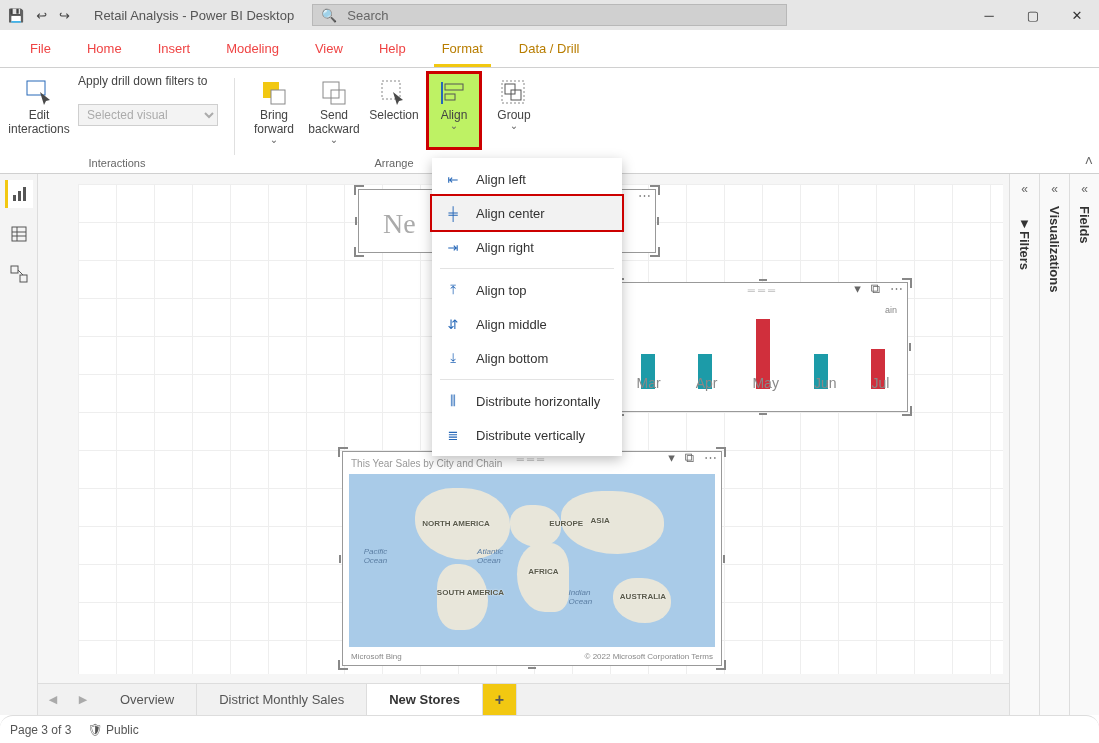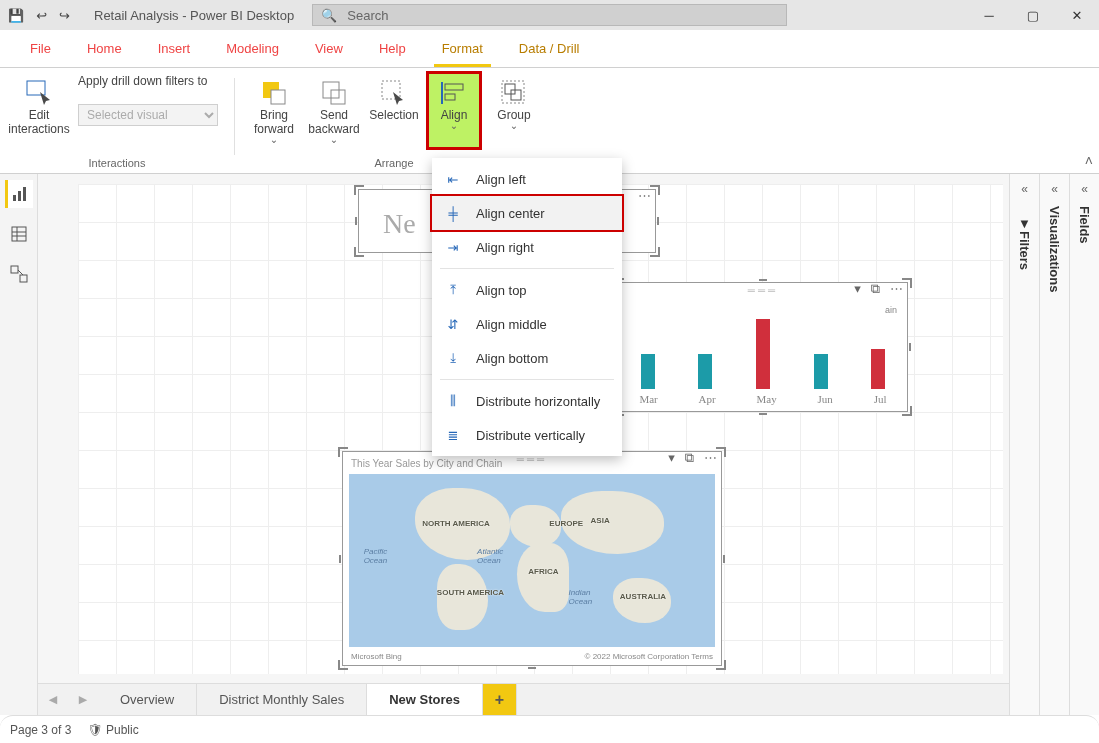--- a/index.html
+++ b/index.html
@@ -74,21 +74,21 @@
   .edge.b { bottom:-4px; left:50%; width:8px; height:2px; margin-left:-4px;}
   .edge.l { left:-4px; top:50%; width:2px; height:8px; margin-top:-4px;}
   .edge.r { right:-4px; top:50%; width:2px; height:8px; margin-top:-4px;}
 
   .bigtext { font-size:28px; color:#aaa; font-family: Georgia, serif; padding: 18px 0 0 24px;}
 
   .barrow { position:absolute; left:0; right:0; bottom:22px; display:flex; align-items:flex-end; justify-content:space-around; height:74px;}
   .bar { width:14px; }
   .bar.teal { background:#1c9ba8;}
   .bar.red { background:#d02f3c;}
-  .barlabels { position:absolute; left:0; right:0; bottom:6px; display:flex; justify-content:space-around; font-size:11px; color:#888;font-family:Liberation Serif, serif;}
+  .barlabels { position:absolute; left:0; right:0; bottom:20px; display:flex; justify-content:space-around; font-size:14px; color:#888;}
 
   .mapvis .mtitle { font-size:10px; color:#999; padding:6px 8px 2px;}
   .mapimg { position:absolute; left:6px; right:6px; top:22px; bottom:18px; background: linear-gradient(#a9cbe8,#a9cbe8); padding-left: 11px;}
   .land { position:absolute; background:#e8e6da; border-radius:40% 50% 45% 55%;}
   .maplbl { position:absolute; font-size:8px; font-weight:700; color:#5a5a4a; text-shadow:0 0 2px #fff;}
   .oceanlbl { position:absolute; font-size:8px; font-style:italic; color:#5b7ea3;}
   .mapfoot { position:absolute; bottom:4px; left:8px; right:8px; display:flex; justify-content:space-between; font-size:8px; color:#888;}
 
   
   .dropdown { position:absolute; left:432px; top:158px; width:190px; background:#fff; box-shadow:0 4px 12px rgba(0,0,0,.25); padding:4px 0; z-index:50;}

